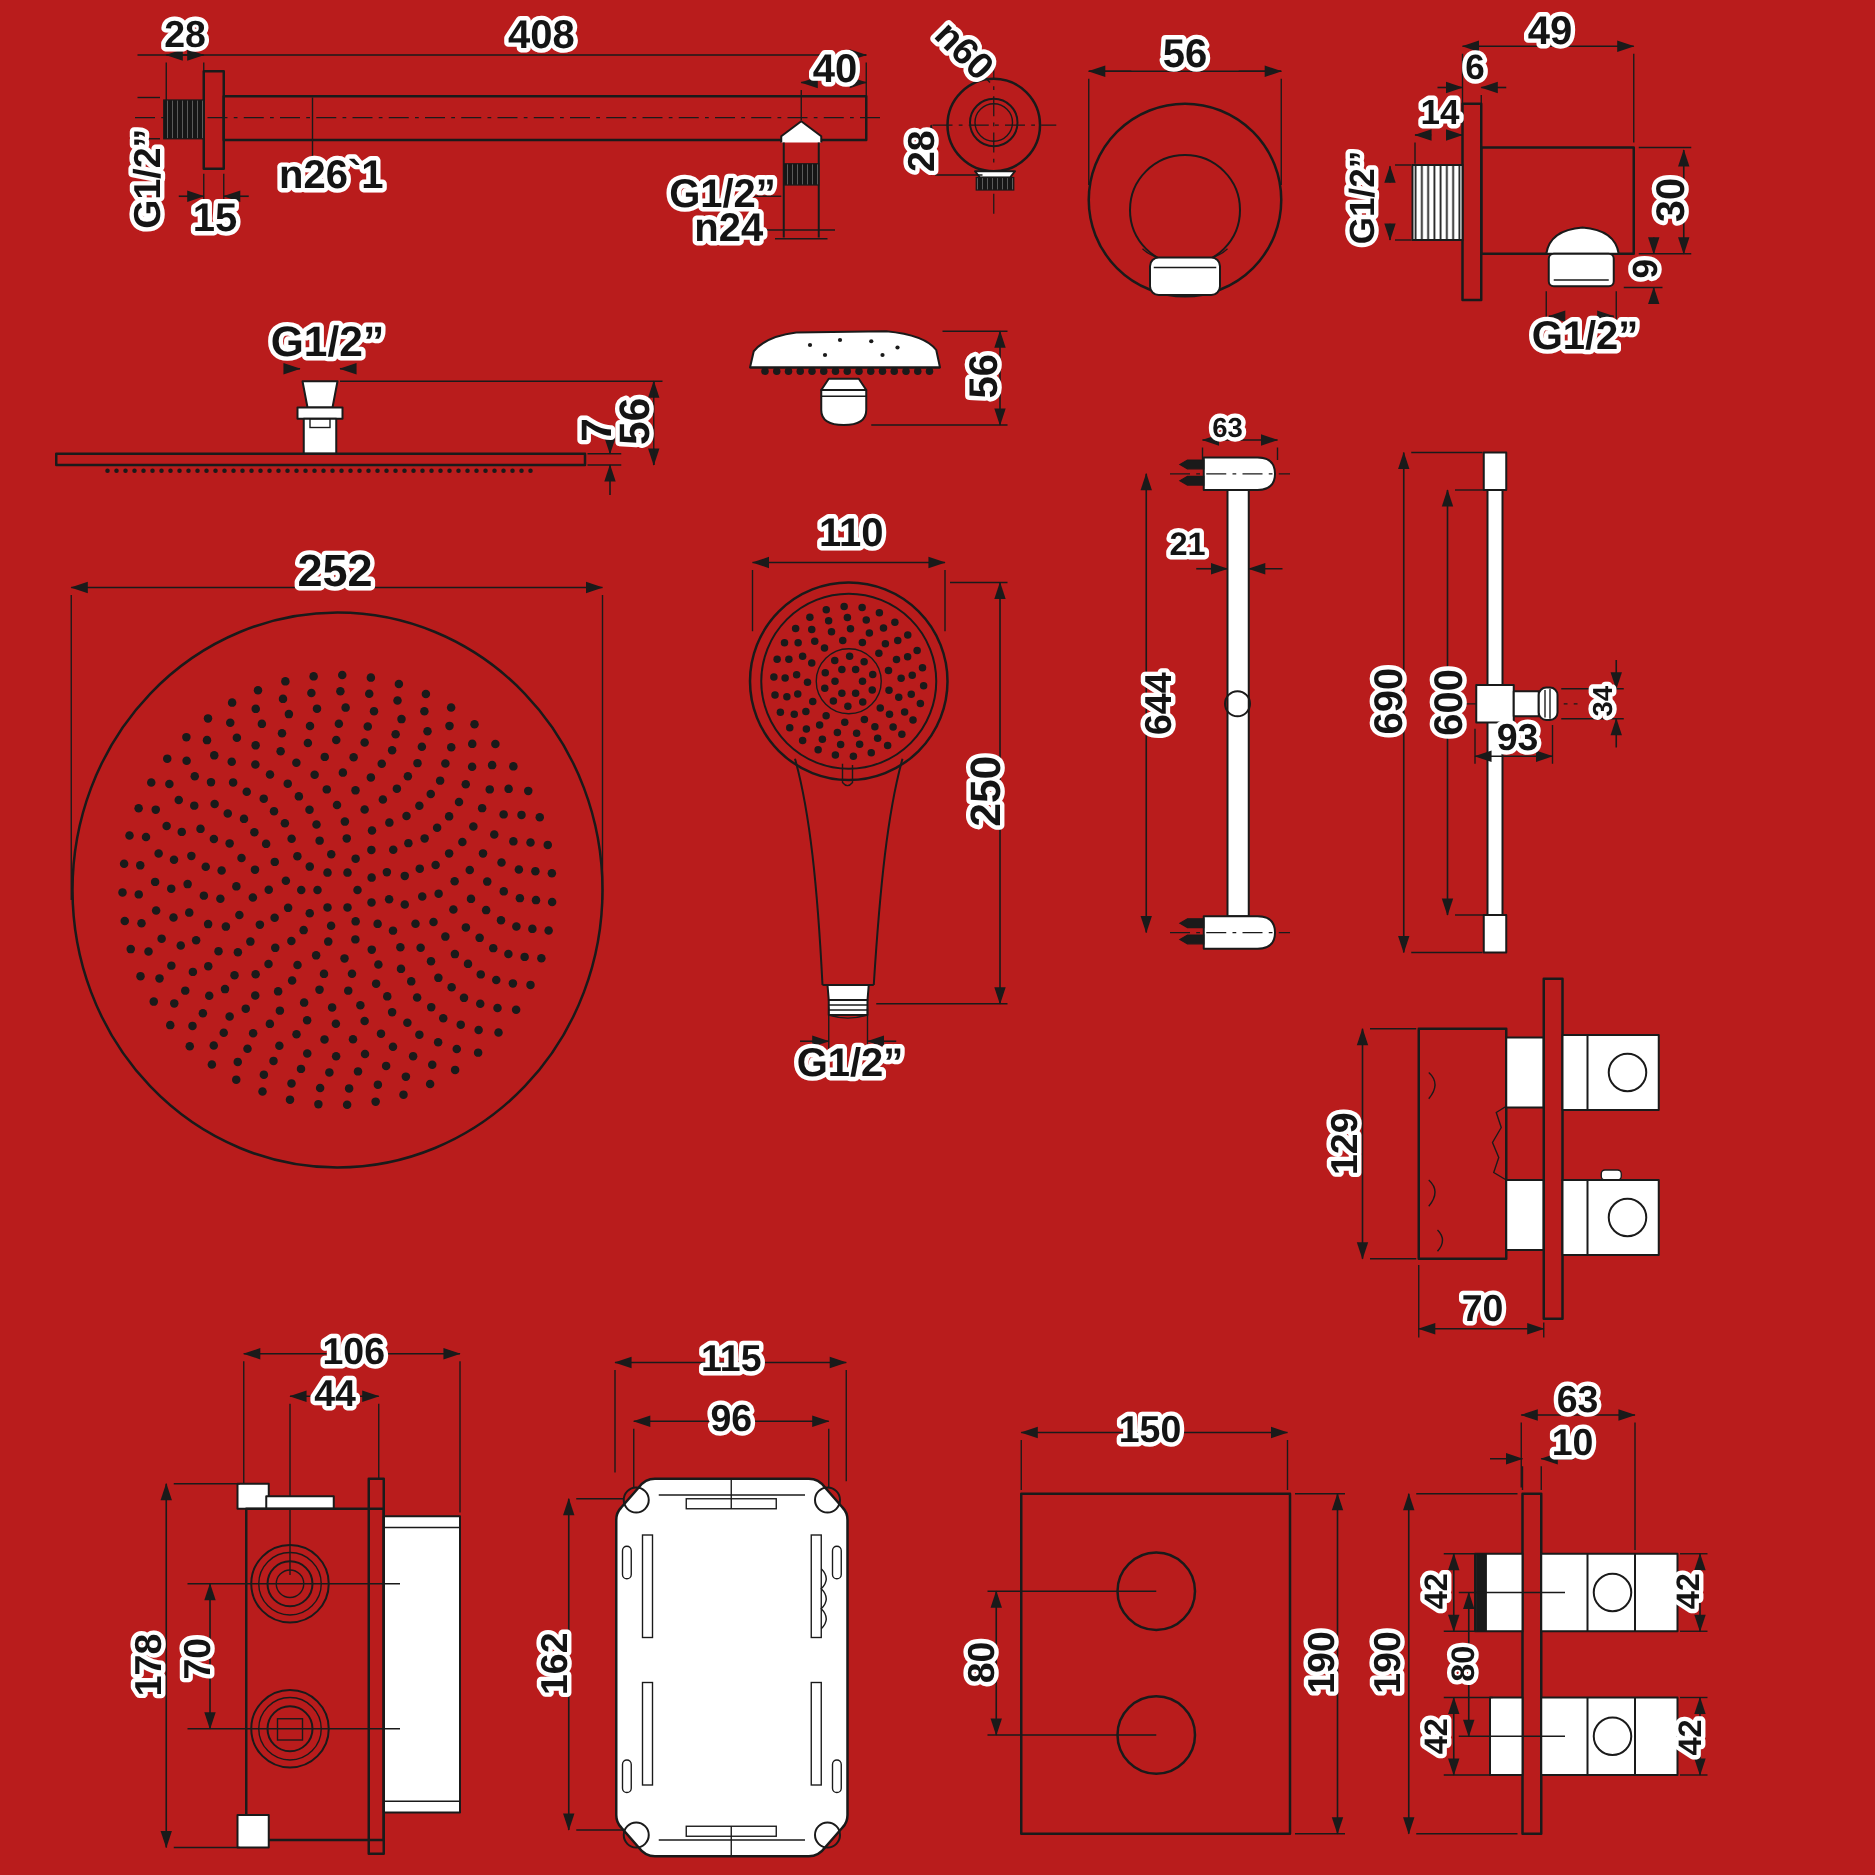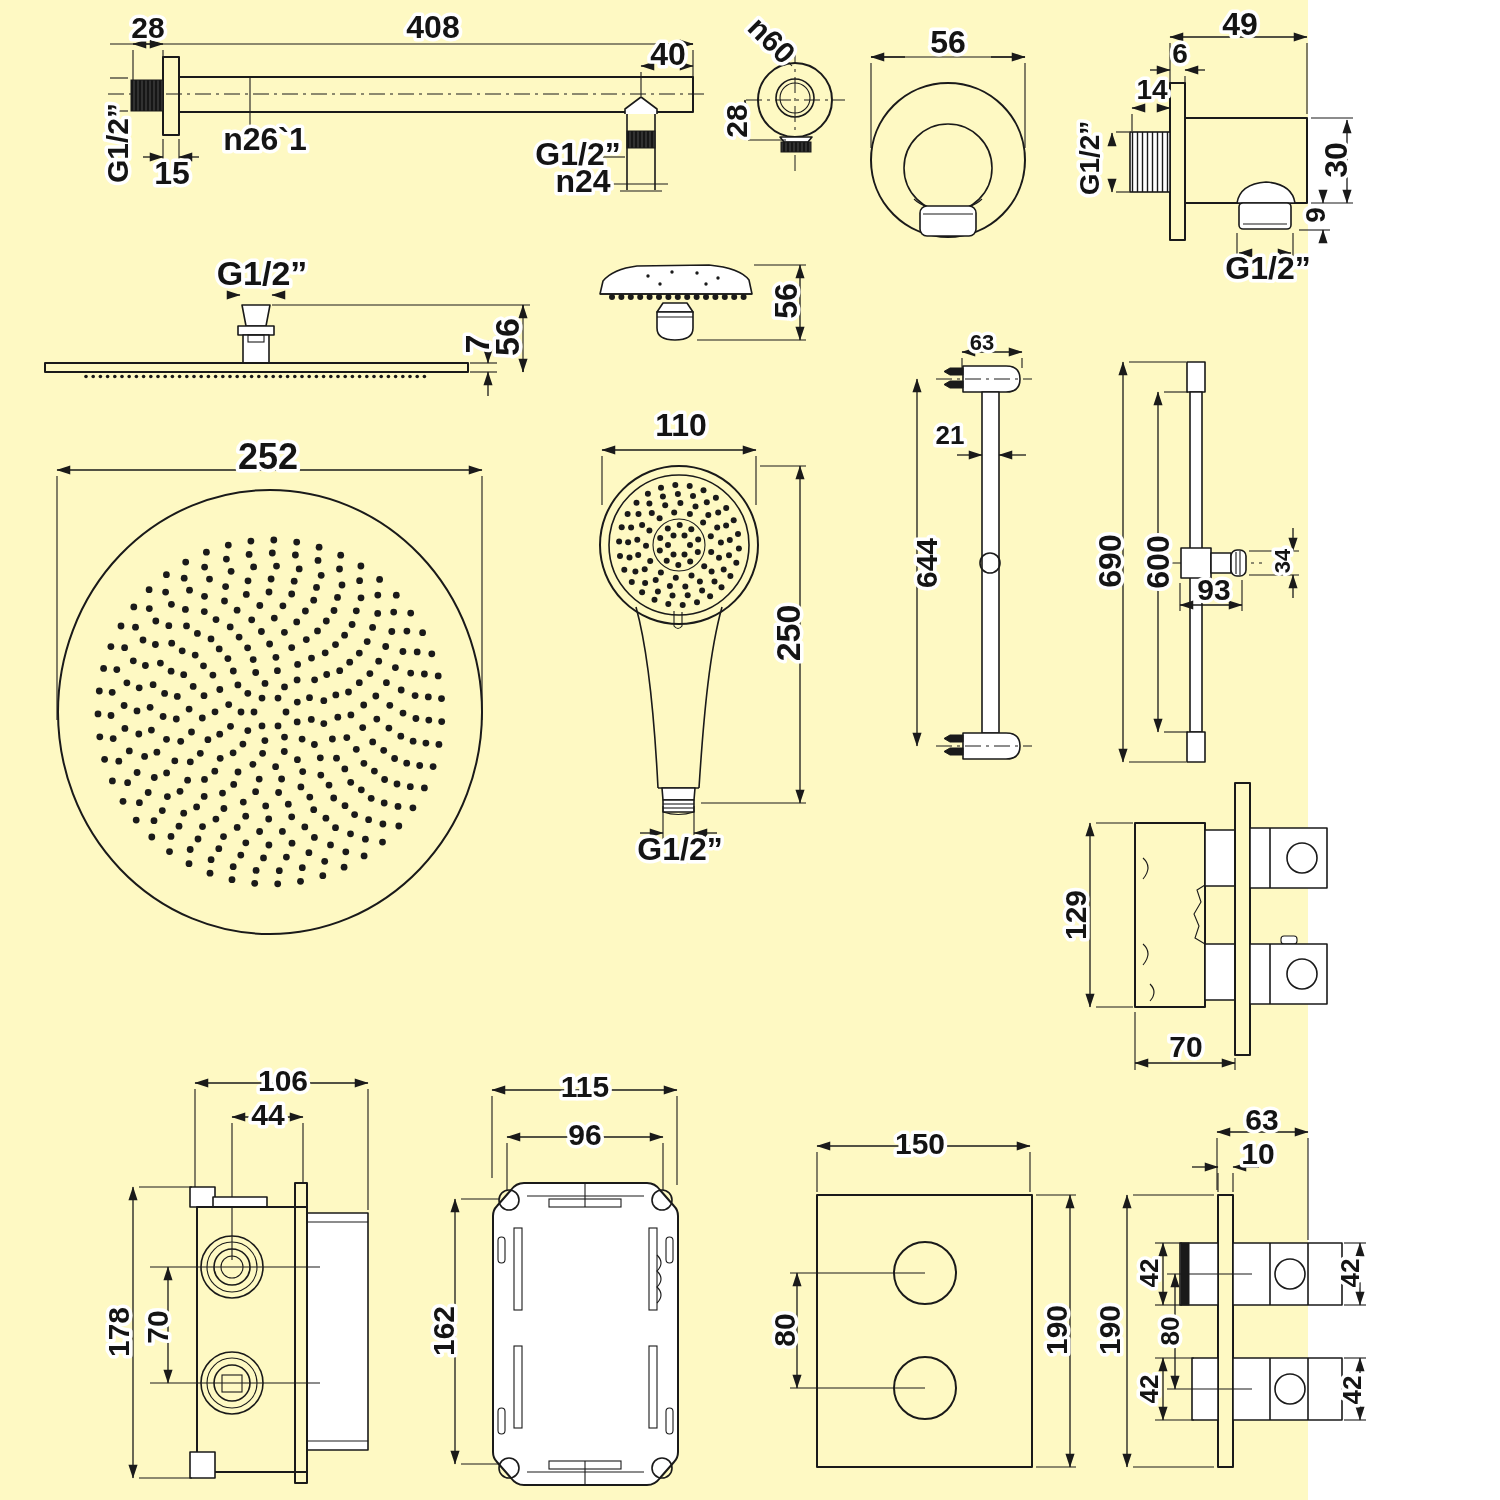--- a/index.html
+++ b/index.html
@@ -1,16 +1,16 @@
 <!DOCTYPE html>
 <html><head>
 <meta charset="utf-8">
 <style>
   html,body{margin:0;padding:0;background:#ffffff;}
-  #stage{width:1308px;height:1500px;background:#fef9c3;position:relative;}
+  #stage{width:1500px;height:1500px;background:#b91c1c;position:relative;}
   svg{display:block;}
   svg text{
     font-family:"Liberation Sans", sans-serif;
     font-weight:700;
     fill:#141414;
     text-anchor:middle;
     dominant-baseline:middle;
     paint-order:stroke;
     stroke:#ffffff;
     stroke-width:7px;

